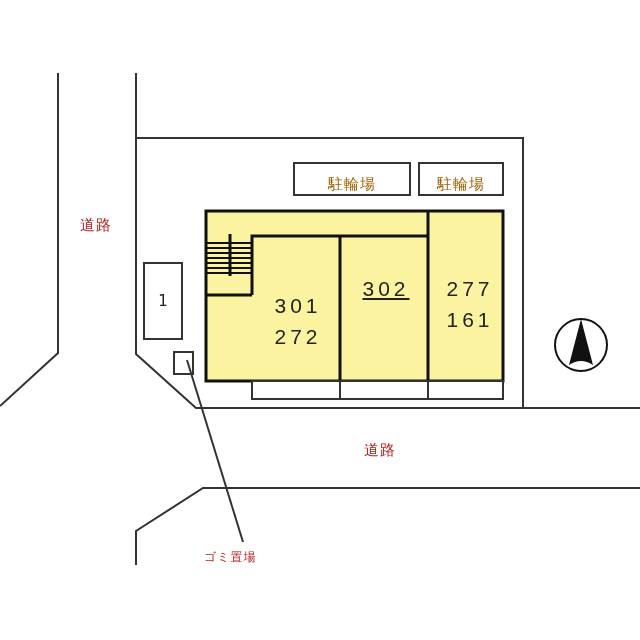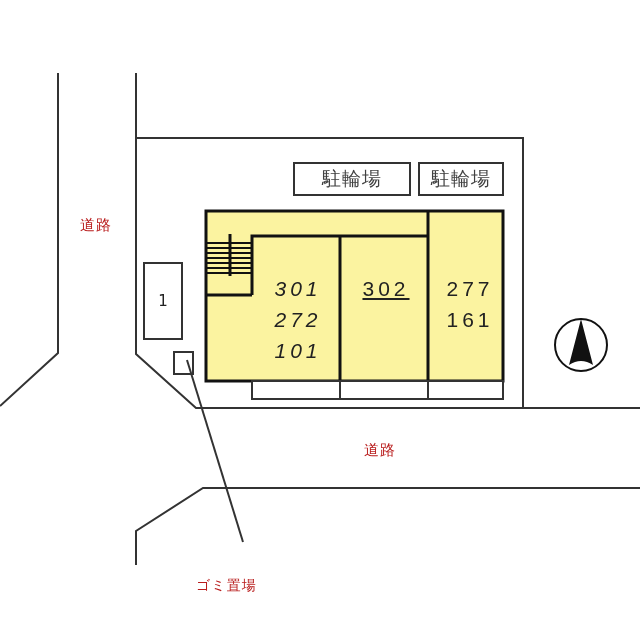--- a/index.html
+++ b/index.html
@@ -1,27 +1,27 @@
 <!DOCTYPE html>
 <html><head>
 <meta charset="utf-8">
 <style>
   html, body { margin:0; padding:0; background:#ffffff; }
   body { width:640px; height:640px; position:relative; overflow:hidden; font-family:"DejaVu Sans", sans-serif; }
   svg { position:absolute; left:0; top:0; }
   .lbl { position:absolute; font-family:Liberation Mono, monospace; color:#b91c1c; }
   .road-left { left:80px; top:216px; font-size:15px; letter-spacing:1px; }
   .road-bottom { left:364px; top:441px; font-size:15px; letter-spacing:1px; }
-  .garbage { left:196px; top:549px; font-size:14px; letter-spacing:1px;margin-top:28px; }
-  .bike { position:absolute; border:2px solid #333; background:#fff; box-sizing:border-box; display:flex; align-items:center; justify-content:center; font-size:19px; color:#404040; letter-spacing:1px; }
+  .garbage { left:204px; top:549px; font-size:12px; letter-spacing:1px; }
+  .bike { position:absolute; border:2px solid #333; background:#fff; box-sizing:border-box; display:flex; align-items:flex-end; justify-content:center; font-size:15px; color:#a16207; letter-spacing:1px; }
   .bike1 { left:293px; top:162px; width:118px; height:34px; }
   .bike2 { left:418px; top:162px; width:86px; height:34px; }
   .parking1 { position:absolute; left:143px; top:262px; width:40px; height:78px; border:2px solid #333; box-sizing:border-box; display:flex; align-items:center; justify-content:center; font-size:15px; color:#222; }
   .units { position:absolute; font-size:21px; color:#222; text-align:center; line-height:31px; letter-spacing:4px; font-family:"Liberation Sans", sans-serif; }
-  .u1 { left:262px; top:273px; width:72px;font-style:italic; }
+  .u1 { left:262px; top:290px; width:72px; }
   .u2 { left:350px; top:273px; width:72px;text-decoration:underline; }
   .u3 { left:434px; top:273px; width:72px; }
 </style>
 </head>
 <body>
 
 <svg width="640" height="640" viewBox="0 0 640 640">
 
   <polyline points="58,73 58,353 0,406" fill="none" stroke="#333" stroke-width="2"></polyline>
   <polyline points="136,73 136,354 196,408 640,408" fill="none" stroke="#333" stroke-width="2"></polyline>
@@ -74,21 +74,20 @@
   <span>駐輪場</span>
 </div>
 
 <div class="parking1">
   <span>1</span>
 </div>
 
 <div class="units u1">
   <div>301</div>
   <div>272</div>
-  <div>101</div>
 </div>
 <div class="units u2">
   <div>302</div>
 </div>
 <div class="units u3">
   <div>277</div>
   <div>161</div>
 </div>
 
 </body></html>

